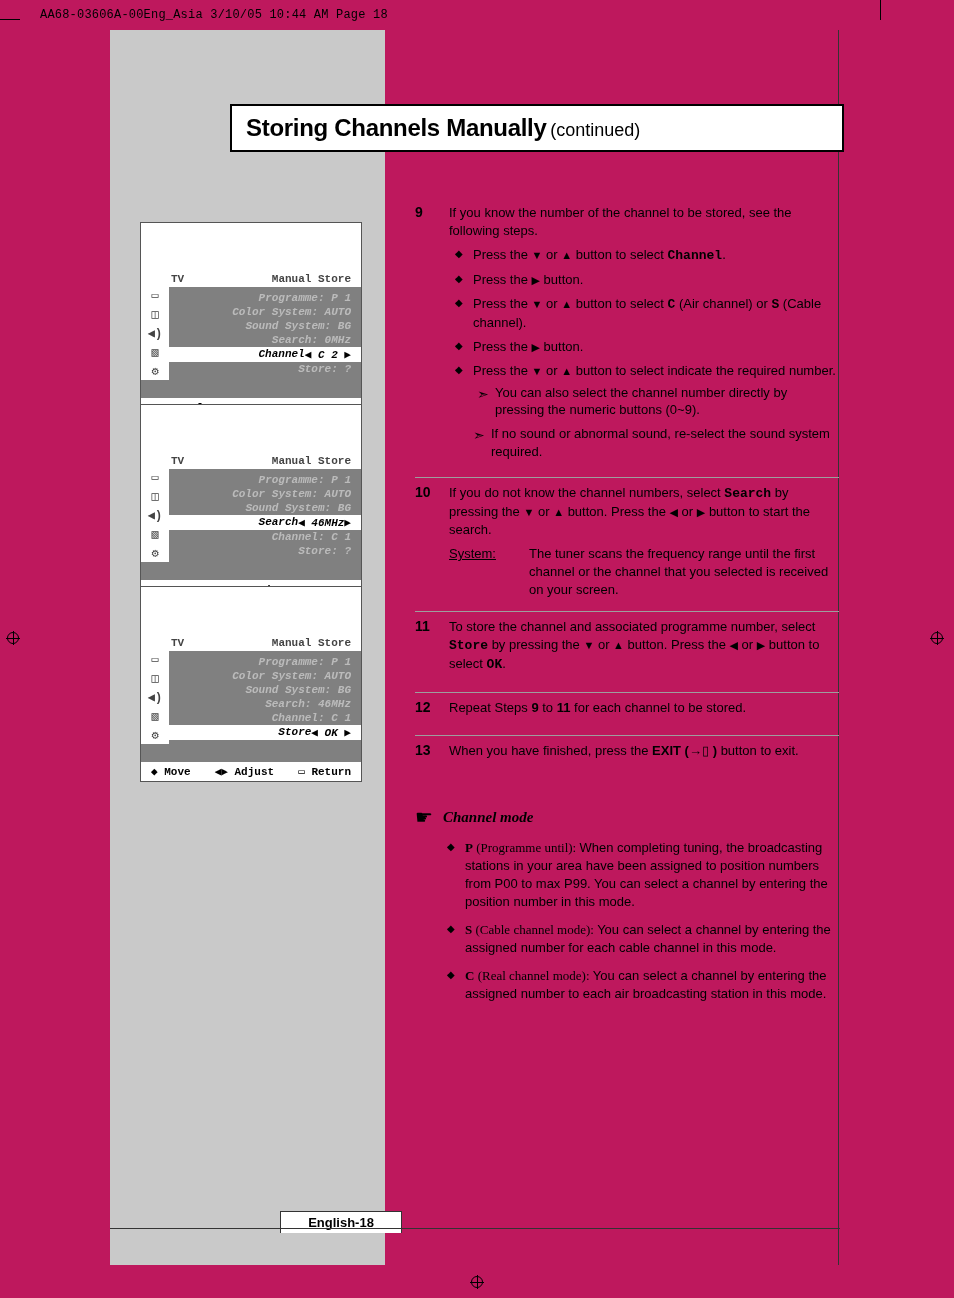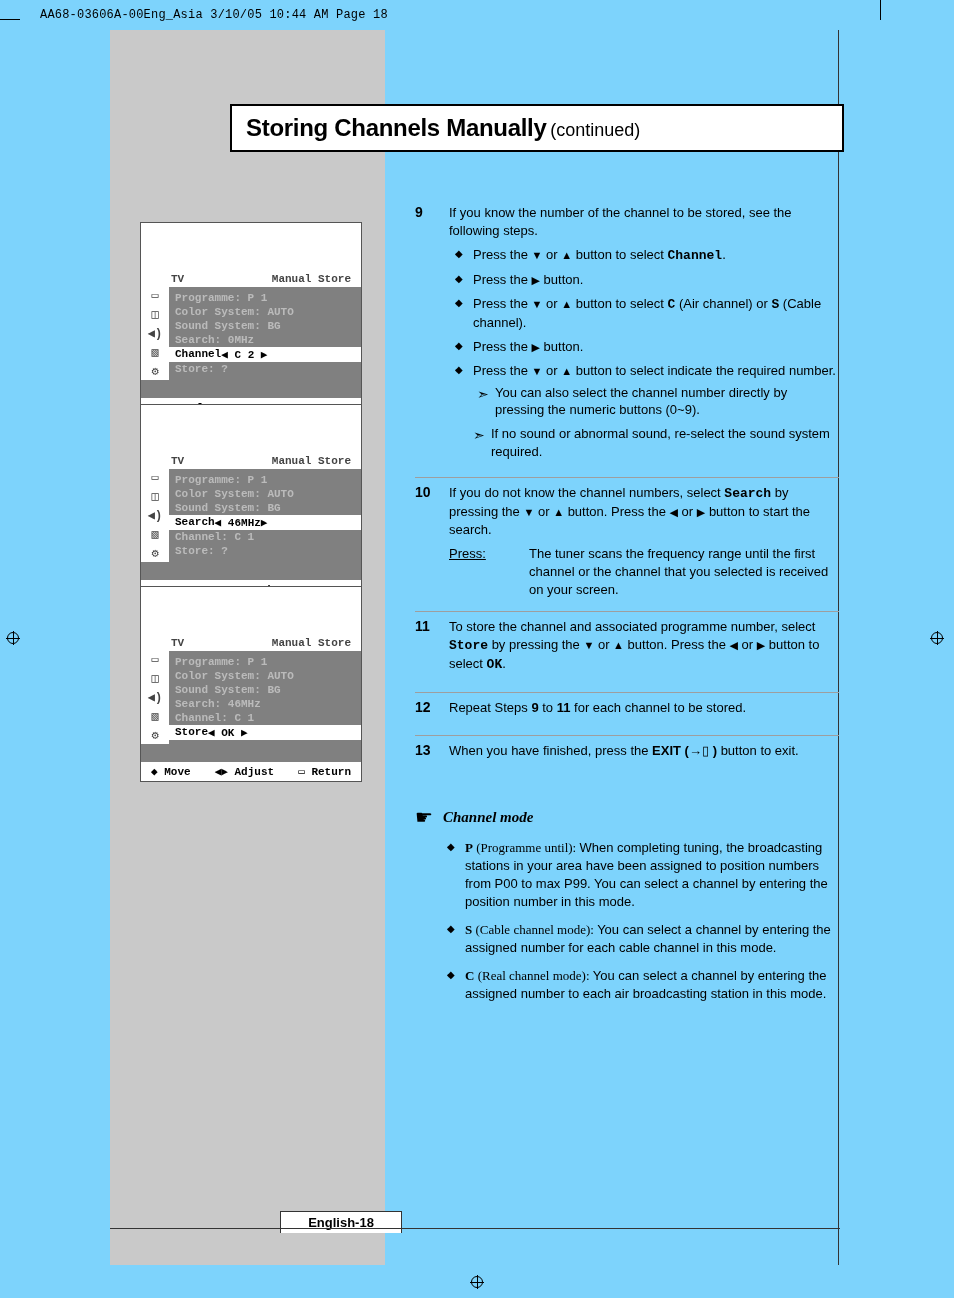--- a/index.html
+++ b/index.html
@@ -7,21 +7,21 @@
     padding: 0;
     font-family: "Helvetica Neue", Arial, sans-serif;
     font-size: 13px;
     background: #fff;
     width: 954px;
   }
   .page {
     position: relative;
     width: 954px;
     height: 1298px;
-    background: #7dd3fc;
+    background: #be185d;
   }
   .crop-line-v {
     position: absolute;
     width: 1px;
     background: #000;
   }
   .crop-line-h {
     position: absolute;
     height: 1px;
     background: #000;
@@ -199,23 +199,24 @@
     line-height: 15px;
   }
   .osd .osd-rows {
     flex: 1;
     background: #808080;
     color: #bbb;
     padding: 4px 10px 4px 6px;
   }
   .osd .osd-row {
     display: flex;
-    justify-content: flex-start;
+    justify-content: flex-end;
     white-space: nowrap;
     padding: 1px 0;
+    font-style: italic;
   }
   .osd .osd-row.hi {
     background: #fff;
     color: #000;
     margin: 0 -10px 0 -6px;
     padding: 1px 10px 1px 6px;
   }
   .osd .osd-filler {
     background: #808080;
     height: 18px;
@@ -490,21 +491,21 @@
             <div>If no sound or abnormal sound, re-select the sound system required.</div>
           </div>
       </div>
     </div>
 
     <div class="step">
       <div class="step-number">10</div>
       <div class="step-body">
         <p><span>If you do not know the channel numbers, select </span><span class="mono-bold">Search</span><span> by pressing the </span><span class="arrow-char">▼</span><span> or </span><span class="arrow-char">▲</span><span> button. Press the </span><span class="arrow-char">◀</span><span> or </span><span class="arrow-char">▶</span><span> button to start the search.</span></p>
         <div class="result-row">
-          <div class="result-label">Press:</div>
+          <div class="result-label">System:</div>
           <div>The tuner scans the frequency range until the first channel or the channel that you selected is received on your screen.</div>
         </div>
       </div>
     </div>
 
     <div class="step">
       <div class="step-number">11</div>
       <div class="step-body">
         <p><span>To store the channel and associated programme number, select </span><span class="mono-bold">Store</span><span> by pressing the </span><span class="arrow-char">▼</span><span> or </span><span class="arrow-char">▲</span><span> button. Press the </span><span class="arrow-char">◀</span><span> or </span><span class="arrow-char">▶</span><span> button to select </span><span class="mono-bold">OK</span><span>.</span></p>
       </div>

